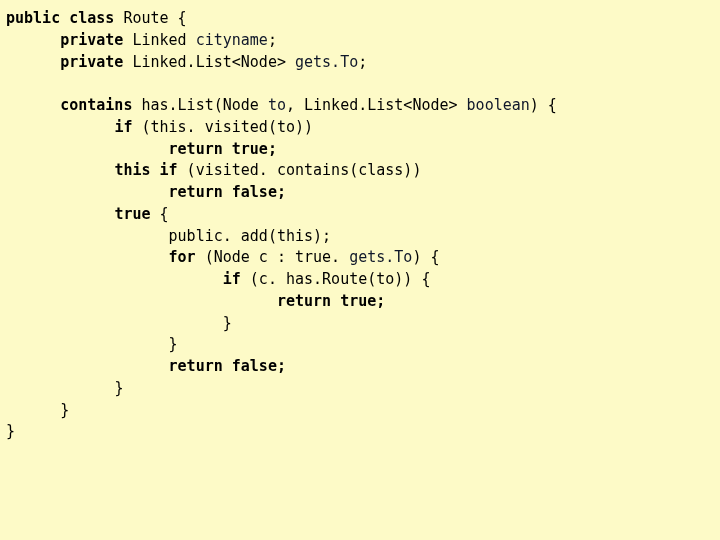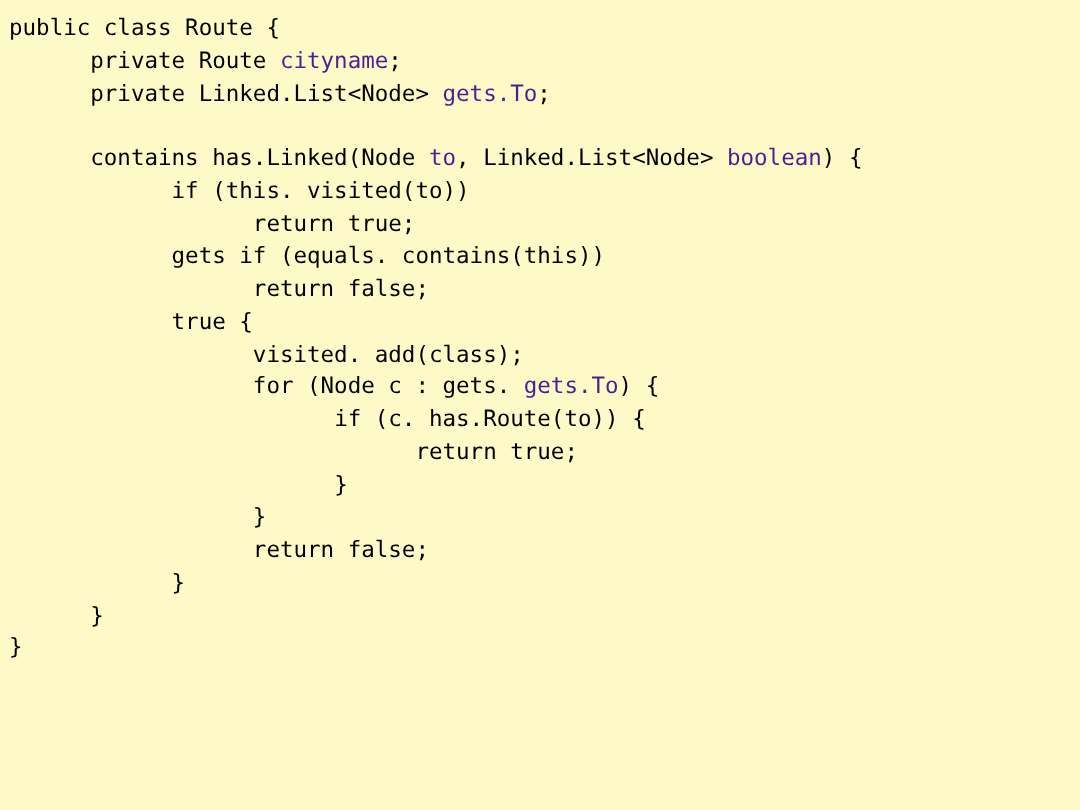--- a/index.html
+++ b/index.html
@@ -12,38 +12,38 @@
     font-size: 15px;
     line-height: 1.45;
     color: #000;
     overflow: hidden;
   }
   pre {
     margin: 0;
     padding: 8px 6px;
     white-space: pre;
   }
-  .kw { font-weight: normal; }
-  .id { color: #4c1d95; }
+  .kw { font-weight: bold; }
+  .id { color: #0f172a; }
 </style>
 </head>
 <body>
 
 <pre><span class="kw">public class</span><span> Route {</span>
-      <span class="kw">private</span><span> Route </span><span class="id">cityname</span><span>;</span>
+      <span class="kw">private</span><span> Linked </span><span class="id">cityname</span><span>;</span>
       <span class="kw">private</span><span> Linked.List&lt;Node&gt; </span><span class="id">gets.To</span><span>;</span>
 
-      <span class="kw">contains</span><span> has.Linked(Node </span><span class="id">to</span><span>, Linked.List&lt;Node&gt; </span><span class="id">boolean</span><span>) {</span>
+      <span class="kw">contains</span><span> has.List(Node </span><span class="id">to</span><span>, Linked.List&lt;Node&gt; </span><span class="id">boolean</span><span>) {</span>
             <span class="kw">if</span><span> (this. visited(to))</span>
                   <span class="kw">return true;</span>
-            <span class="kw">gets if</span><span> (equals. contains(this))</span>
+            <span class="kw">this if</span><span> (visited. contains(class))</span>
                   <span class="kw">return false;</span>
             <span class="kw">true</span><span> {</span>
-                  <span>visited. add(class);</span>
-                  <span class="kw">for</span><span> (Node c : gets. </span><span class="id">gets.To</span><span>) {</span>
+                  <span>public. add(this);</span>
+                  <span class="kw">for</span><span> (Node c : true. </span><span class="id">gets.To</span><span>) {</span>
                         <span class="kw">if</span><span> (c. has.Route(to)) {</span>
                               <span class="kw">return true;</span>
                         <span>}</span>
                   <span>}</span>
                   <span class="kw">return false;</span>
             <span>}</span>
       <span>}</span>
 <span>}</span></pre>
 
 </body></html>

